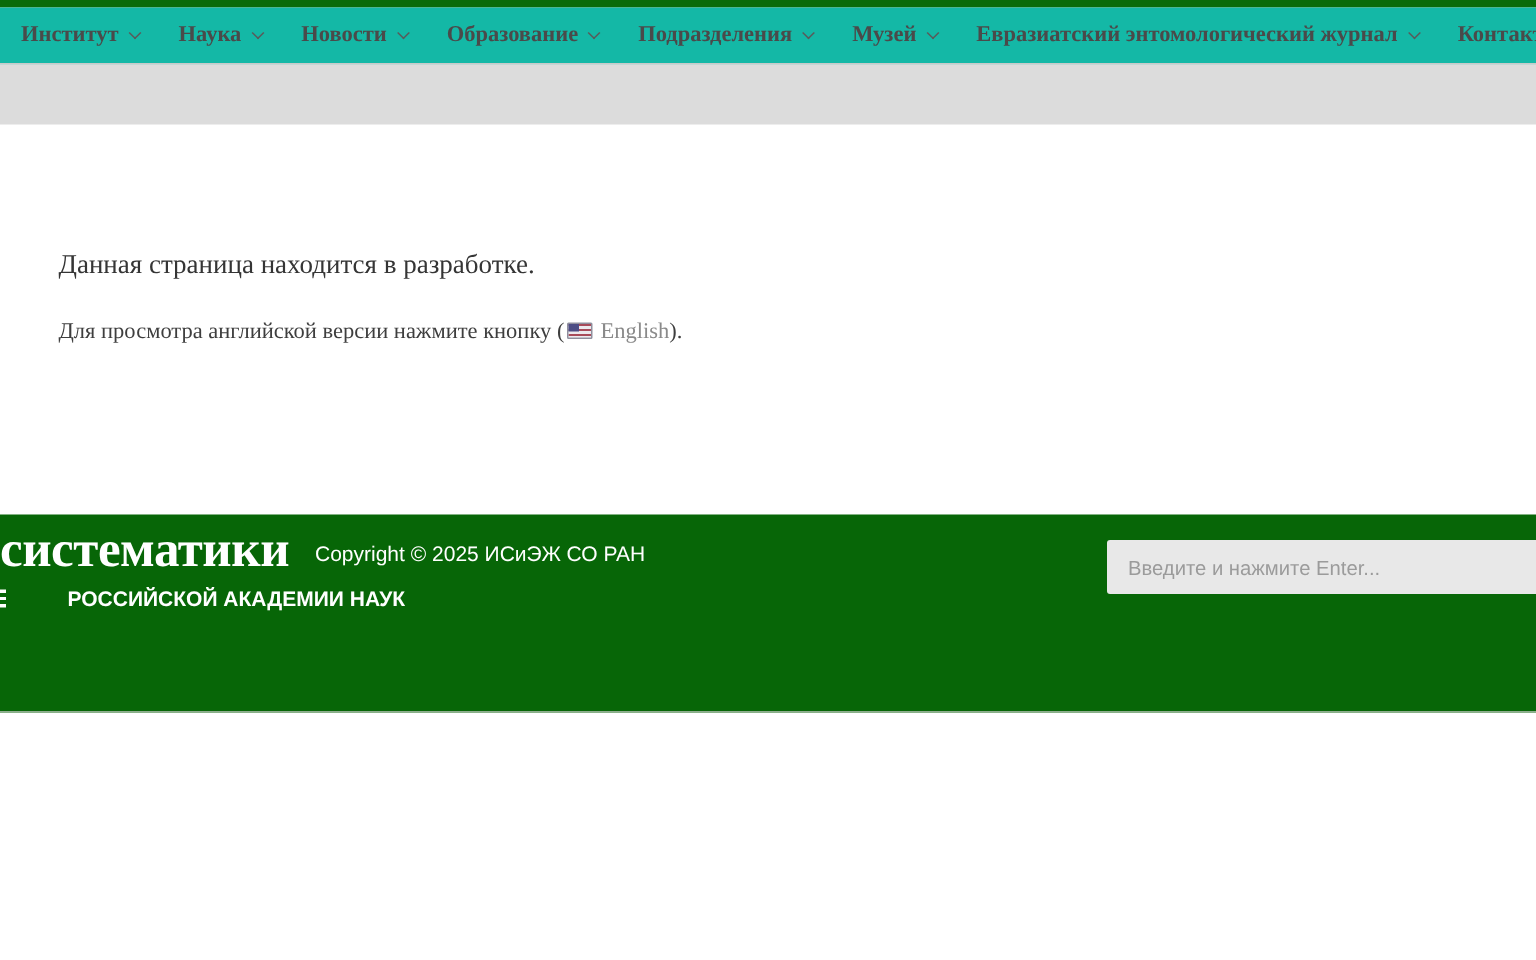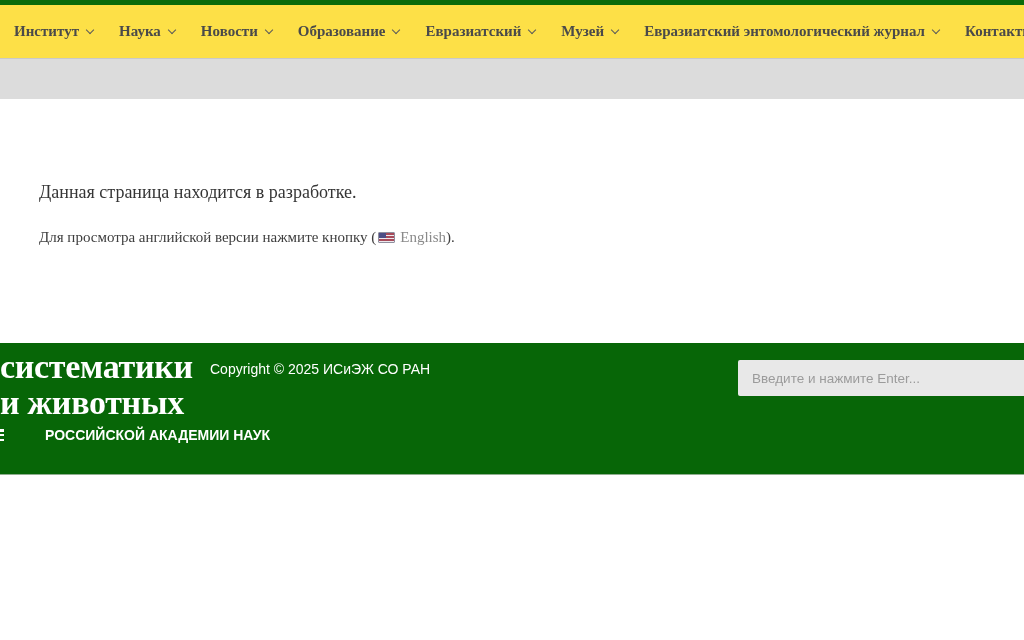--- a/index.html
+++ b/index.html
@@ -3,21 +3,21 @@
 <meta charset="utf-8">
 <style>
   * { box-sizing: border-box; }
   html,body { margin:0; padding:0; }
   body {
     width:1024px; height:640px; position:relative; overflow:hidden;
     background:#ffffff; font-family:"Liberation Serif", serif;
   }
   .top-strip { height:5px; background:#0a6b0a; }
   .navbar {
-    height:54px; background:#fde047; border-bottom:1px solid #c9c9c9;
+    height:38px; background:#14b8a6; border-bottom:1px solid #c9c9c9;
     display:flex; align-items:center; padding-left:14px; gap:26px;
     white-space:nowrap; overflow:hidden;
   }
   .nav-item {
     display:flex; align-items:center; gap:8px; flex:0 0 auto;
     font-family:"Liberation Serif", serif; font-weight:700;
     font-size:15px; color:#4a4a4a; cursor:pointer;
   }
   .chevron {
     width:6px; height:6px; border-right:1.6px solid #5a5a5a;
@@ -81,21 +81,21 @@
     </div>
     <div class="nav-item">
       <span>Новости</span>
       <span class="chevron"></span>
     </div>
     <div class="nav-item">
       <span>Образование</span>
       <span class="chevron"></span>
     </div>
     <div class="nav-item">
-      <span>Евразиатский</span>
+      <span>Подразделения</span>
       <span class="chevron"></span>
     </div>
     <div class="nav-item">
       <span>Музей</span>
       <span class="chevron"></span>
     </div>
     <div class="nav-item">
       <span>Евразиатский энтомологический журнал</span>
       <span class="chevron"></span>
     </div>
@@ -109,21 +109,20 @@
 <main class="content">
   <p class="status-msg">Данная страница находится в разработке.</p>
   <p class="english-note">
     <span>Для просмотра английской версии нажмите кнопку (</span><span class="flag"><span class="canton"></span></span><a class="english-link">English</a><span>).</span>
   </p>
 </main>
 
 <footer class="site-footer">
   <div class="footer-logo">
     <div class="logo-line">систематики</div>
-    <div class="logo-line">и животных</div>
     <div class="logo-sub">
       <span class="logo-sliver"></span>
       <span>РОССИЙСКОЙ АКАДЕМИИ НАУК</span>
     </div>
   </div>
   <div class="footer-copyright">Copyright © 2025 ИСиЭЖ СО РАН</div>
   <input class="footer-search" type="text" placeholder="Введите и нажмите Enter..." style="">
 </footer>
 
 </body></html>

